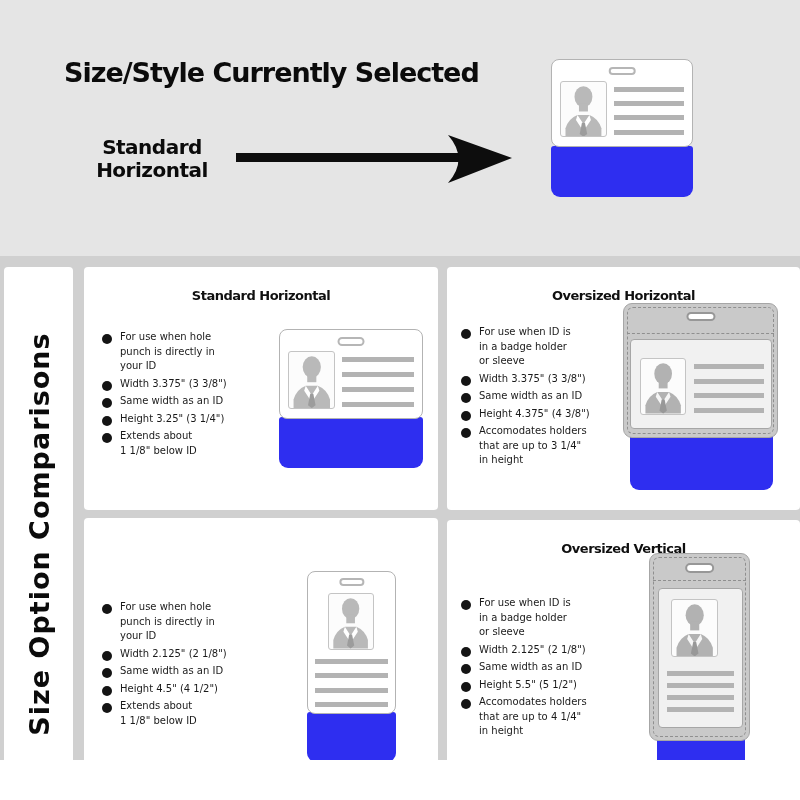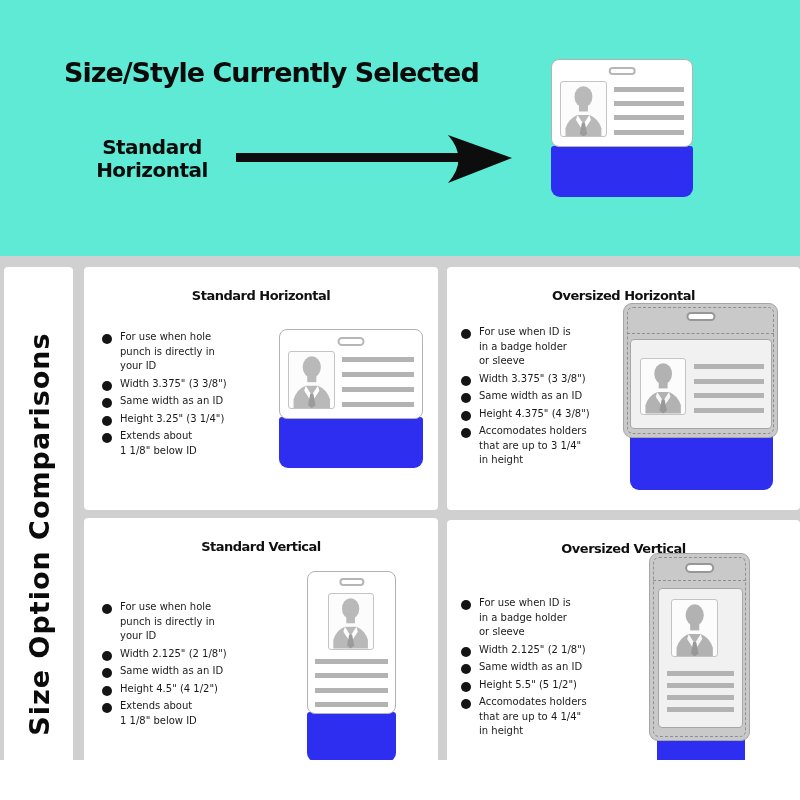--- a/index.html
+++ b/index.html
@@ -1,17 +1,17 @@
 <!DOCTYPE html>
 <html><head>
 <meta charset="utf-8">
 <style>
   html,body { margin:0; padding:0; background:#ffffff; }
   .canvas {
-    position:relative; width:800px; height:760px; background:#5eead4;
+    position:relative; width:800px; height:760px; background:#e5e5e5;
     font-family:"DejaVu Sans","Liberation Sans",sans-serif; color:#111;
     overflow:hidden;
   }
   
   .top-title {
     position:absolute; left:64px; top:57px;
     font-size:27px; font-weight:bold; letter-spacing:-1px; color:#0b0b0b;
     white-space:nowrap;
   }
   .sel-label {
@@ -239,21 +239,20 @@
           <div class="bar"></div>
           <div class="bar"></div>
           <div class="bar"></div>
           <div class="bar"></div>
         </div>
       </div>
     </div>
   </section>
 
   <section class="panel q3">
-    <h2 class="q-title">Standard Vertical</h2>
     <ul class="bullets">
       <li>
           <span class="dot"></span>
           <span class="btext">For use when hole
 punch is directly in
 your ID</span>
         </li>
       <li>
           <span class="dot"></span>
           <span class="btext">Width 2.125" (2 1/8")</span>

